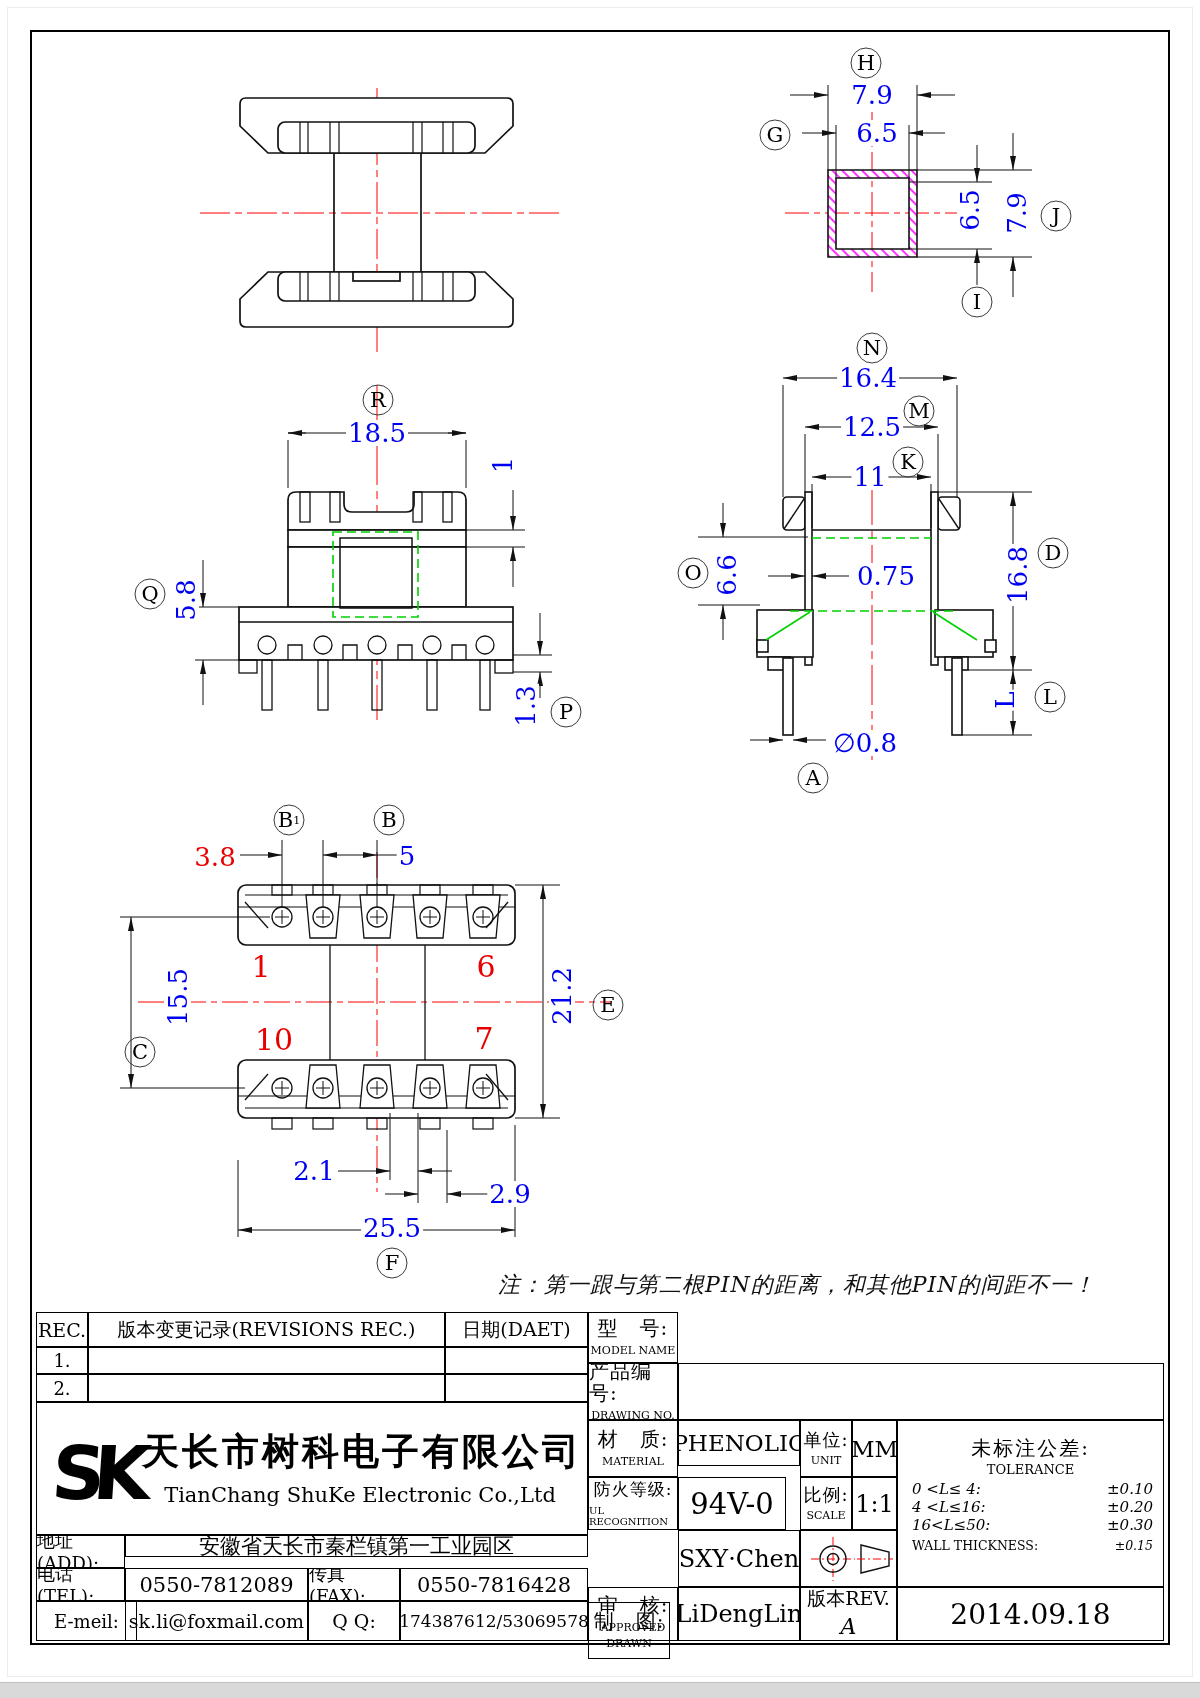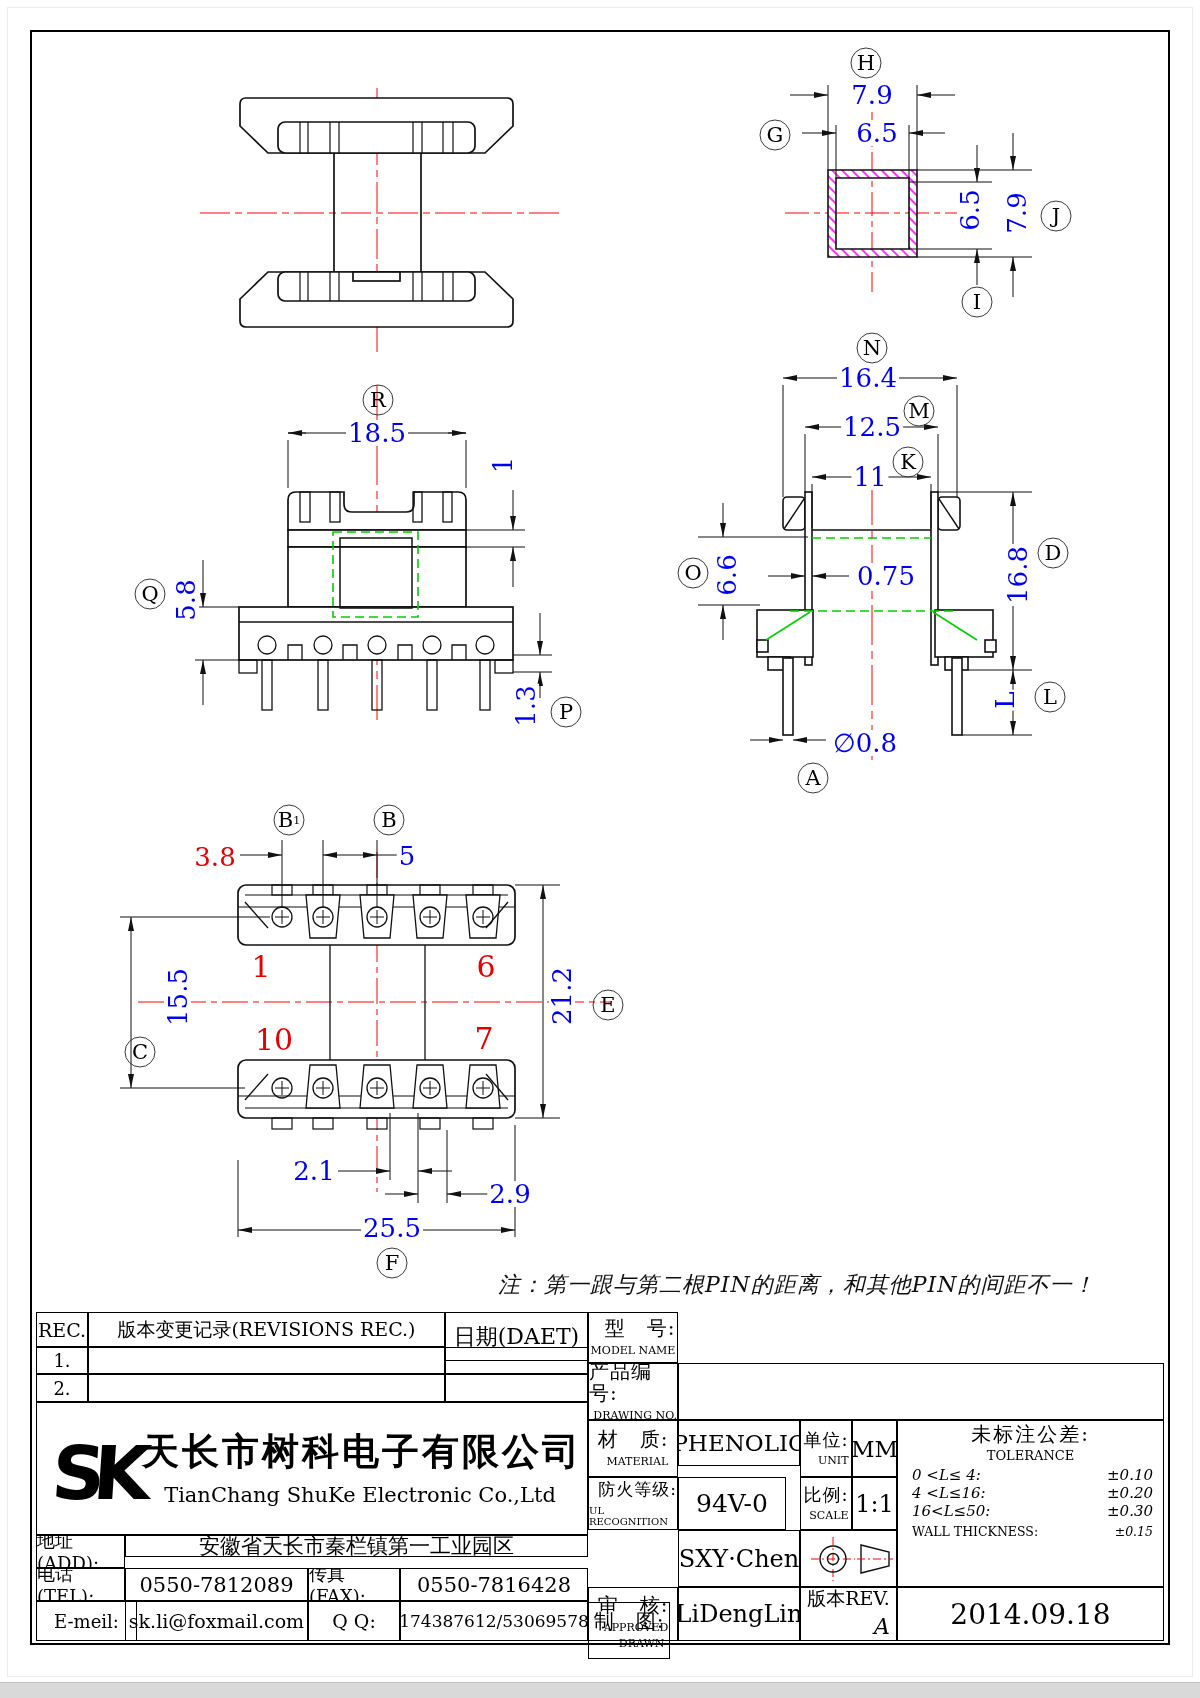--- a/index.html
+++ b/index.html
@@ -17,21 +17,21 @@
   
   .dim{position:absolute;font:26px "DejaVu Serif",serif;color:#0000f0;background:#fff;padding:0 2px;
        transform:translate(-50%,-50%);white-space:nowrap;line-height:1;}
   .dim.vert{transform:translate(-50%,-50%) rotate(-90deg);}
   .dim.red{color:#e80000;text-align:center;}
   .rnum{position:absolute;font:30px "DejaVu Serif",serif;color:#e80000;transform:translate(-50%,-50%);line-height:1;}
   .note{position:absolute;font:italic 22px "DejaVu Serif",serif;color:#101010;white-space:nowrap;letter-spacing:1px;}
   
   .cell{position:absolute;box-sizing:border-box;border:1px solid #000;display:flex;align-items:center;justify-content:center;
         font-family:"DejaVu Serif",serif;overflow:hidden;}
-  .cell .two{display:flex;flex-direction:column;align-items:flex-end;justify-content:center;line-height:1.1;gap:6px;}
+  .cell .two{display:flex;flex-direction:column;align-items:center;justify-content:center;line-height:1.1;gap:6px;}
   .lab{font-size:20px;letter-spacing:1px;}
   .sub{font-size:11px;letter-spacing:0;}
   .logo{position:absolute;font-family:"DejaVu Sans",sans-serif;font-weight:900;font-size:74px;letter-spacing:-12px;
         transform:skewX(-4deg);line-height:1;}
   .cnname{position:absolute;font-size:37px;font-weight:600;letter-spacing:3px;white-space:nowrap;transform:translate(-50%,-50%);}
   .enname{position:absolute;font-size:21px;white-space:nowrap;transform:translate(-50%,-50%);}
   .tolrow{display:flex;justify-content:space-between;width:100%;padding:0 10px 0 14px;box-sizing:border-box;
           font:italic 15px "DejaVu Serif",serif;}
   svg{display:block;}
 </style>
@@ -388,21 +388,21 @@
   <div class="bal" style="left:392px;top:1263px">F</div>
 
   <div class="note" style="left:498px;top:1270px">注：第一跟与第二根PIN的距离，和其他PIN的间距不一！</div>
 
   <div class="cell" style="left:36px;top:1312px;width:52px;height:35px;font-size:19px">
       <span>REC.</span>
     </div>
   <div class="cell" style="left:88px;top:1312px;width:357px;height:35px;font-size:19px">
       <span>版本变更记录(REVISIONS REC.)</span>
     </div>
-  <div class="cell" style="left:445px;top:1312px;width:143px;height:49px;font-size:22px">
+  <div class="cell" style="left:445px;top:1312px;width:143px;height:35px;font-size:19px">
       <span>日期(DAET)</span>
     </div>
   <div class="cell" style="left:36px;top:1347px;width:52px;height:27px;font-size:18px">
       <span>1.</span>
     </div>
   <div class="cell" style="left:88px;top:1347px;width:357px;height:27px"></div>
   <div class="cell" style="left:445px;top:1347px;width:143px;height:27px"></div>
   <div class="cell" style="left:36px;top:1374px;width:52px;height:28px;font-size:18px">
       <span>2.</span>
     </div>
@@ -479,21 +479,21 @@
   <div class="cell" style="left:852px;top:1420px;width:45px;height:57px;font-size:23px">
       <span>MM</span>
     </div>
 
   <div class="cell" style="left:588px;top:1477px;width:90px;height:53px">
     <div class="two">
         <span class="lab" style="font-size:17px">防火等级:</span>
         <span class="sub" style="font-size:10px">UL RECOGNITION</span>
       </div>
     </div>
-  <div class="cell" style="left:678px;top:1477px;width:108px;height:53px;font-size:25px">
+  <div class="cell" style="left:678px;top:1477px;width:108px;height:53px;font-size:29px">
       <span>94V-0</span>
     </div>
   <div class="cell" style="left:800px;top:1477px;width:52px;height:53px">
     <div class="two">
         <span class="lab" style="font-size:18px">比例:</span>
         <span class="sub">SCALE</span>
       </div>
     </div>
   <div class="cell" style="left:852px;top:1477px;width:45px;height:53px;font-size:24px">
       <span>1:1</span>
@@ -531,21 +531,21 @@
   <div class="cell" style="left:800px;top:1587px;width:97px;height:54px">
     <div class="two">
         <span style="font-size:19px">版本REV.</span>
         <span style="font-size:22px;font-style:italic">A</span>
       </div>
     </div>
   <div class="cell" style="left:897px;top:1587px;width:267px;height:54px;font-size:28px">
       <span>2014.09.18</span>
     </div>
 
-  <div class="cell" style="left:897px;top:1420px;width:267px;height:167px;flex-direction:column;justify-content:flex-start;padding-top:0">
+  <div class="cell" style="left:897px;top:1420px;width:267px;height:167px;flex-direction:column;justify-content:flex-start;padding-top:14px">
     <span style="font-size:20px;letter-spacing:2px">未标注公差:</span>
     <span style="font-size:13px;margin-bottom:3px">TOLERANCE</span>
     <div class="tolrow">
         <span>0 &lt;L≤ 4:</span>
         <span>±0.10</span>
       </div>
     <div class="tolrow">
         <span>4 &lt;L≤16:</span>
         <span>±0.20</span>
       </div>

